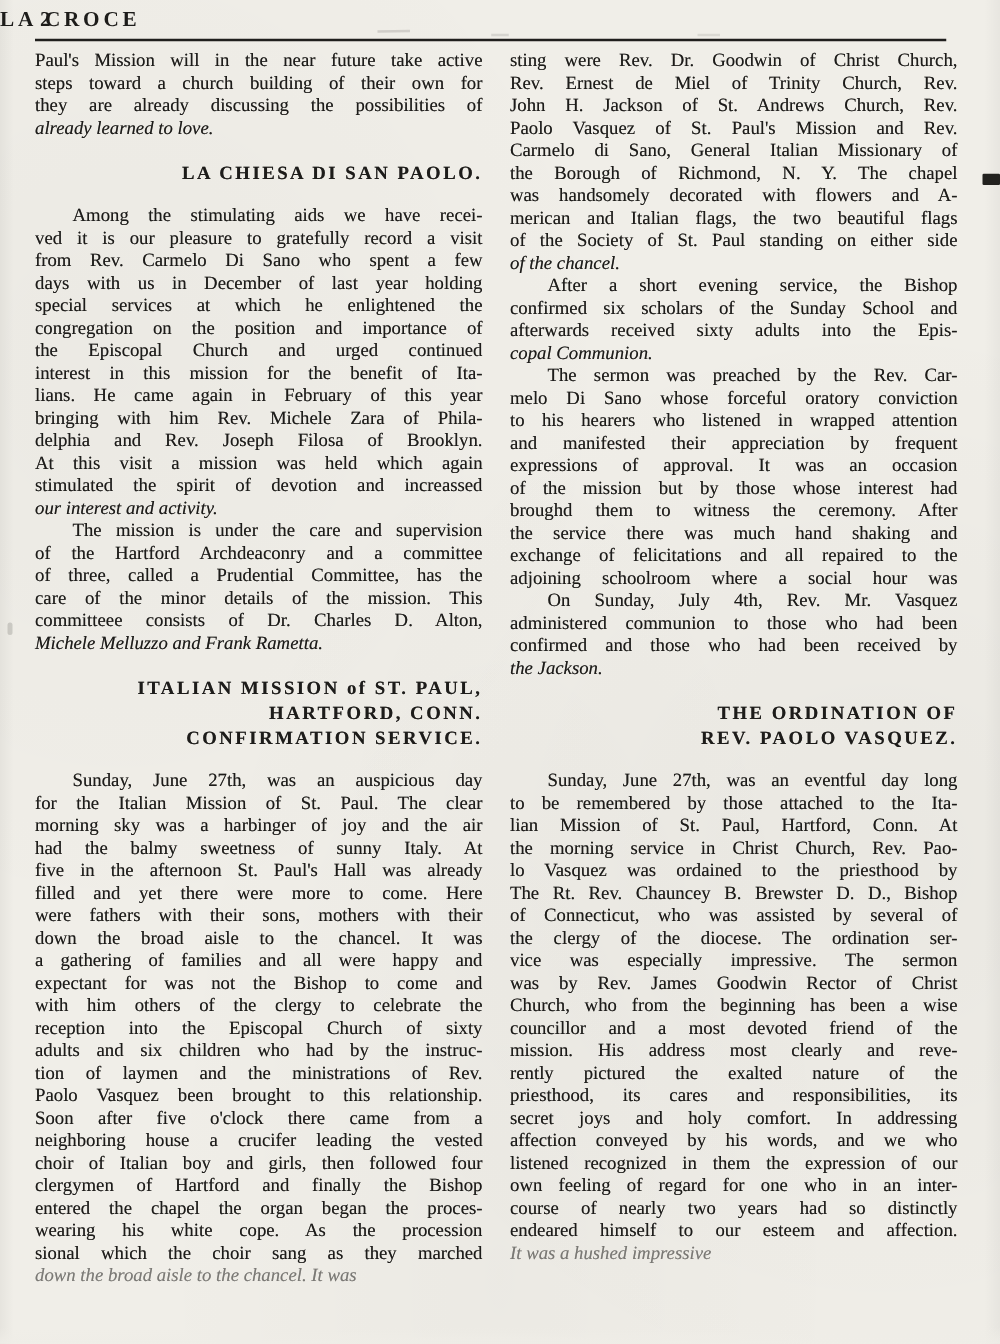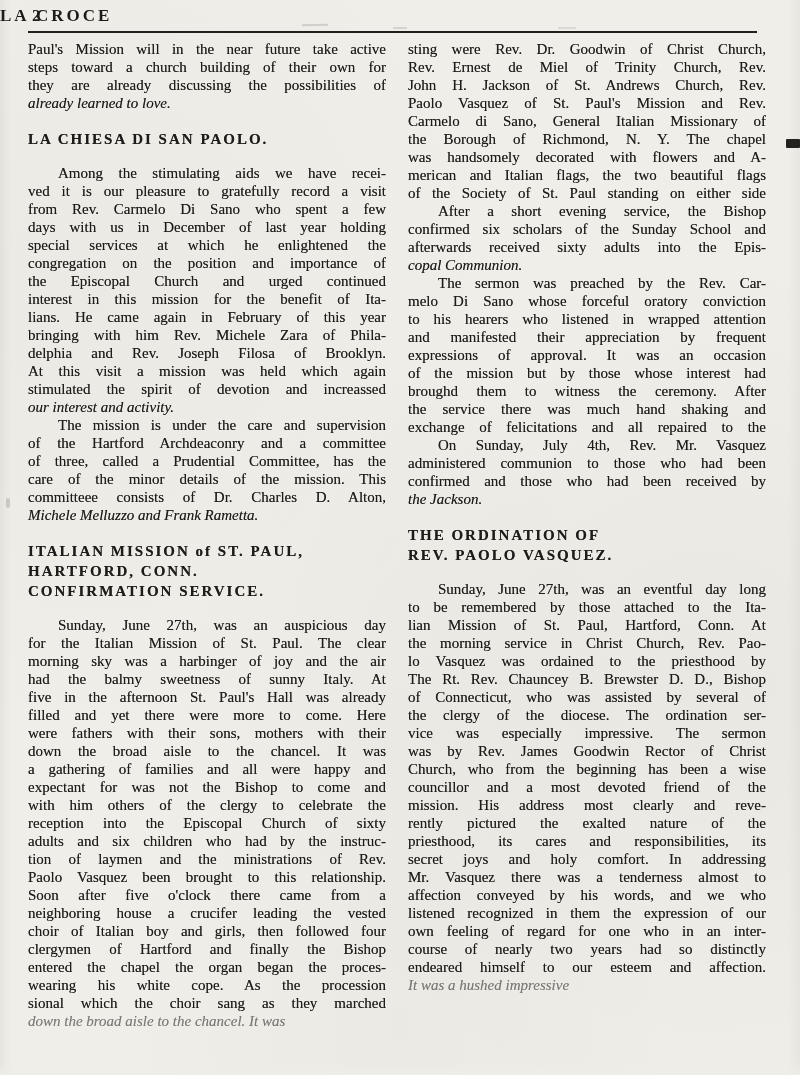--- a/index.html
+++ b/index.html
@@ -39,21 +39,21 @@
     font-size: 15px; line-height: 18px;
     text-align: justify; text-align-last: justify;
     white-space: nowrap;
     text-shadow: 0 0 0.5px rgba(25,24,22,0.6);
   }
   .line.indent { padding-left: 30px; }
   .line.last { text-align-last: left; font-style: italic; }
   .line.cut { opacity: 0.55; filter: blur(0.4px); }
   .heading {
     margin: 17px 0 15px 0;
-    text-align: left;
+    text-align: right;
   }
   .heading-line {
     font-size: 15px; line-height: 20px; font-weight: bold;
     letter-spacing: 2px;
     text-shadow: 0 0 0.5px rgba(25,24,22,0.6);
   }
   .scan-mark { position: absolute; }
   .mark-a { left: 302px; top: 24px; width: 26px; height: 2px; background: rgba(70,68,64,0.18); transform: rotate(-1deg); }
   .mark-b { left: 393px; top: 27px; width: 14px; height: 2px; background: rgba(70,68,64,0.15); }
   .mark-c { left: 558px; top: 27px; width: 18px; height: 2px; background: rgba(70,68,64,0.12); }
@@ -147,37 +147,39 @@
     <div class="paragraph">
       <div class="line">sting were Rev. Dr. Goodwin of Christ Church,</div>
       <div class="line">Rev. Ernest de Miel of Trinity Church, Rev.</div>
       <div class="line">John H. Jackson of St. Andrews Church, Rev.</div>
       <div class="line">Paolo Vasquez of St. Paul's Mission and Rev.</div>
       <div class="line">Carmelo di Sano, General Italian Missionary of</div>
       <div class="line">the Borough of Richmond, N. Y. The chapel</div>
       <div class="line">was handsomely decorated with flowers and A-</div>
       <div class="line">merican and Italian flags, the two beautiful flags</div>
       <div class="line">of the Society of St. Paul standing on either side</div>
+      <div class="line last">of the chancel.</div>
     </div>
     <div class="paragraph">
       <div class="line indent">After a short evening service, the Bishop</div>
       <div class="line">confirmed six scholars of the Sunday School and</div>
       <div class="line">afterwards received sixty adults into the Epis-</div>
       <div class="line last">copal Communion.</div>
     </div>
     <div class="paragraph">
       <div class="line indent">The sermon was preached by the Rev. Car-</div>
       <div class="line">melo Di Sano whose forceful oratory conviction</div>
       <div class="line">to his hearers who listened in wrapped attention</div>
       <div class="line">and manifested their appreciation by frequent</div>
       <div class="line">expressions of approval. It was an occasion</div>
       <div class="line">of the mission but by those whose interest had</div>
       <div class="line">broughd them to witness the ceremony. After</div>
       <div class="line">the service there was much hand shaking and</div>
       <div class="line">exchange of felicitations and all repaired to the</div>
+      <div class="line">adjoining schoolroom where a social hour was</div>
     </div>
     <div class="paragraph">
       <div class="line indent">On Sunday, July 4th, Rev. Mr. Vasquez</div>
       <div class="line">administered communion to those who had been</div>
       <div class="line">confirmed and those who had been received by</div>
       <div class="line last">the Jackson.</div>
     </div>
     <div class="heading">
       <div class="heading-line">THE ORDINATION OF</div>
       <div class="heading-line">REV. PAOLO VASQUEZ.</div>
@@ -192,21 +194,20 @@
       <div class="line">of Connecticut, who was assisted by several of</div>
       <div class="line">the clergy of the diocese. The ordination ser-</div>
       <div class="line">vice was especially impressive. The sermon</div>
       <div class="line">was by Rev. James Goodwin Rector of Christ</div>
       <div class="line">Church, who from the beginning has been a wise</div>
       <div class="line">councillor and a most devoted friend of the</div>
       <div class="line">mission. His address most clearly and reve-</div>
       <div class="line">rently pictured the exalted nature of the</div>
       <div class="line">priesthood, its cares and responsibilities, its</div>
       <div class="line">secret joys and holy comfort. In addressing</div>
-      <div class="line">Mr. Vasquez there was a tenderness almost to</div>
       <div class="line">affection conveyed by his words, and we who</div>
       <div class="line">listened recognized in them the expression of our</div>
       <div class="line">own feeling of regard for one who in an inter-</div>
       <div class="line">course of nearly two years had so distinctly</div>
       <div class="line">endeared himself to our esteem and affection.</div>
       <div class="line last cut">It was a hushed impressive</div>
     </div>
   </div>
 
 <div class="bottom-fade"></div>

